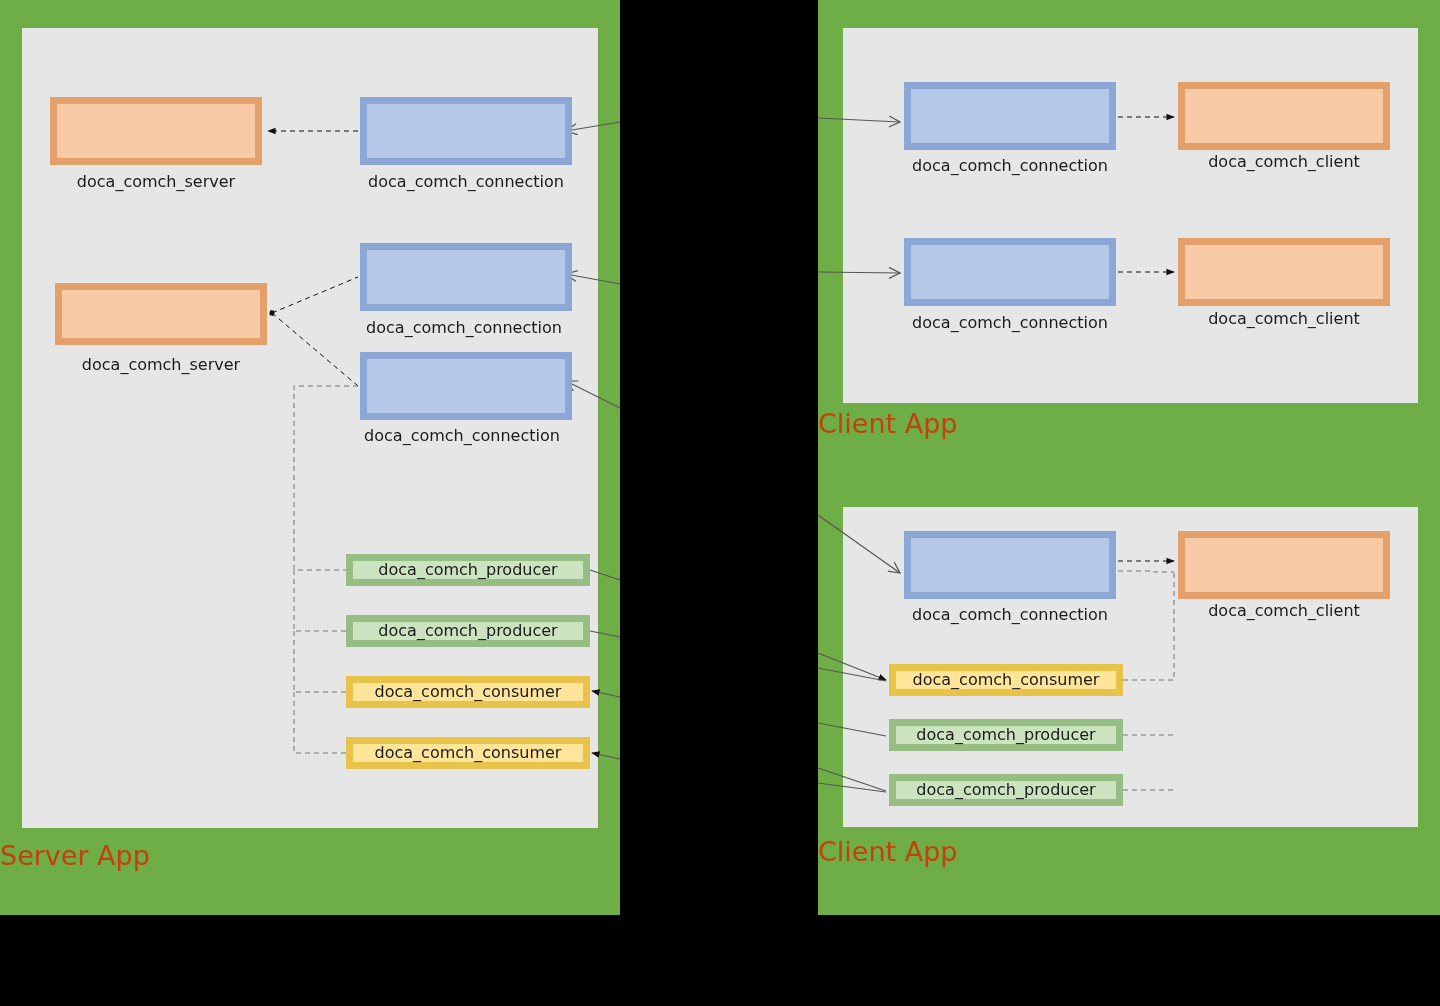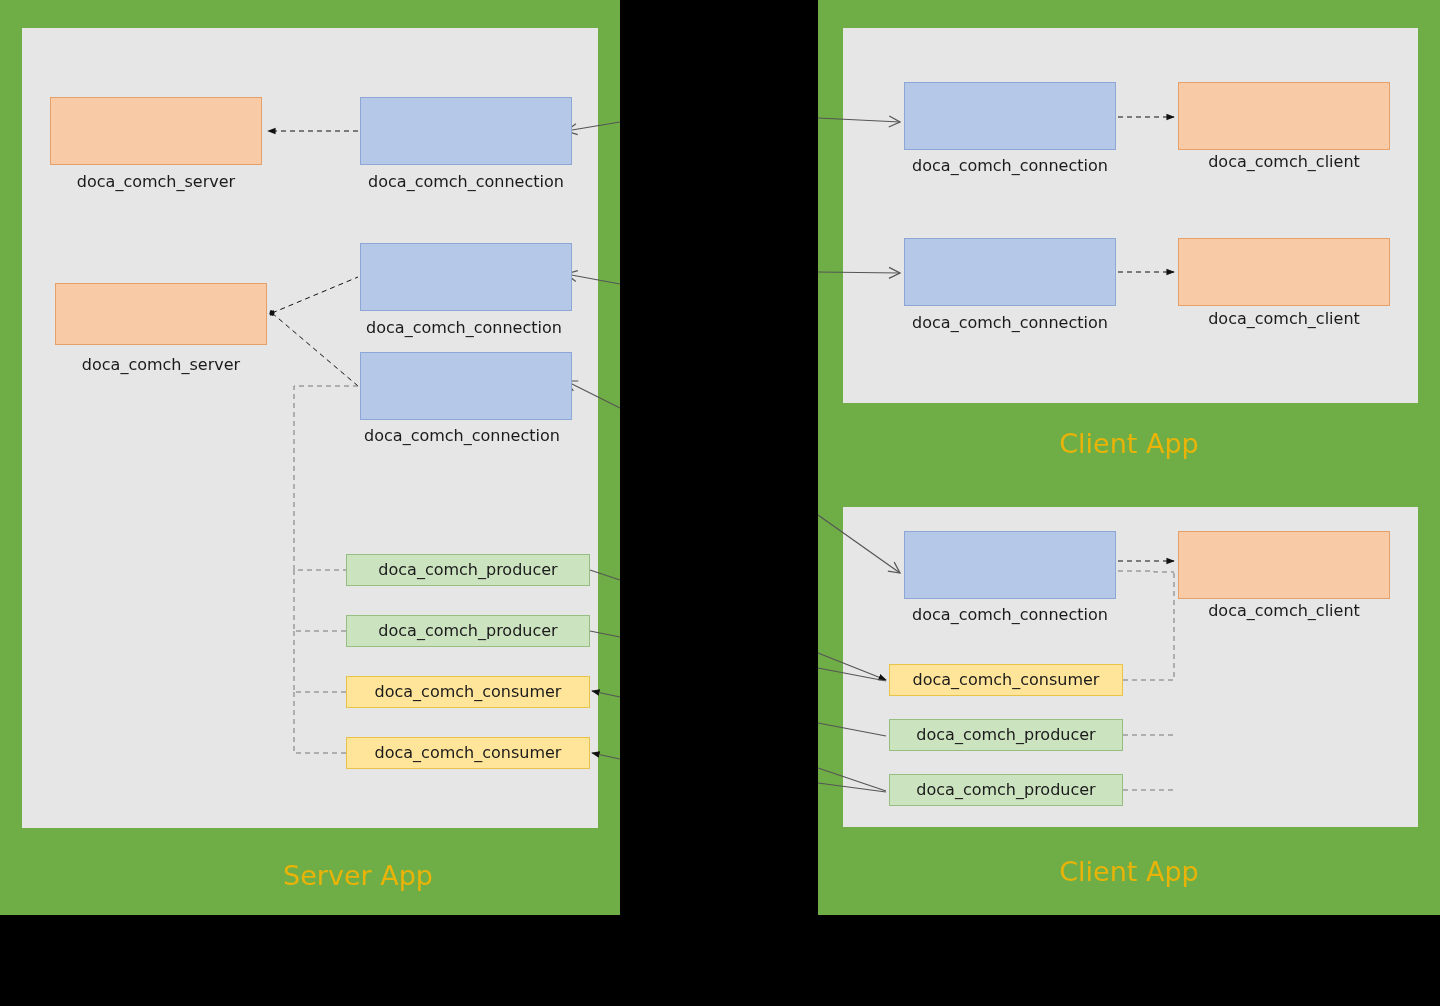--- a/index.html
+++ b/index.html
@@ -3,25 +3,25 @@
 <meta charset="utf-8">
 <style>
   html,body{margin:0;padding:0;background:#000;}
   #stage{
     position:relative;width:1440px;height:1006px;background:#000;overflow:hidden;
     font-family:"DejaVu Sans","Liberation Sans",sans-serif;
   }
   .green-panel{position:absolute;background:#6FAE46;}
   .gray-panel{position:absolute;background:#E6E6E6;}
   .app-title{
-    position:absolute;color:#eab308;font-size:27px;line-height:1;
-    text-align:center;white-space:nowrap;margin-top:20px;
+    position:absolute;color:#c2410c;font-size:27px;line-height:1;
+    text-align:left;white-space:nowrap;
   }
   .node{
-    position:absolute;box-sizing:border-box;border:1px solid #6d28d9;
+    position:absolute;box-sizing:border-box;border:7px solid #6d28d9;
   }
   .node-label{
     position:absolute;color:#1a1a1a;font-size:16px;line-height:1;
     text-align:center;white-space:nowrap;
   }
   .node.server,.node.client{background:#F8CBA6;border-color:#E3A06A;}
   .node.connection{background:#B6C8E8;border-color:#8CA6D6;}
   .node.producer{background:#CCE3C0;border-color:#96BE82;}
   .node.consumer{background:#FFE59A;border-color:#E8C34A;}
   .inline-label{

